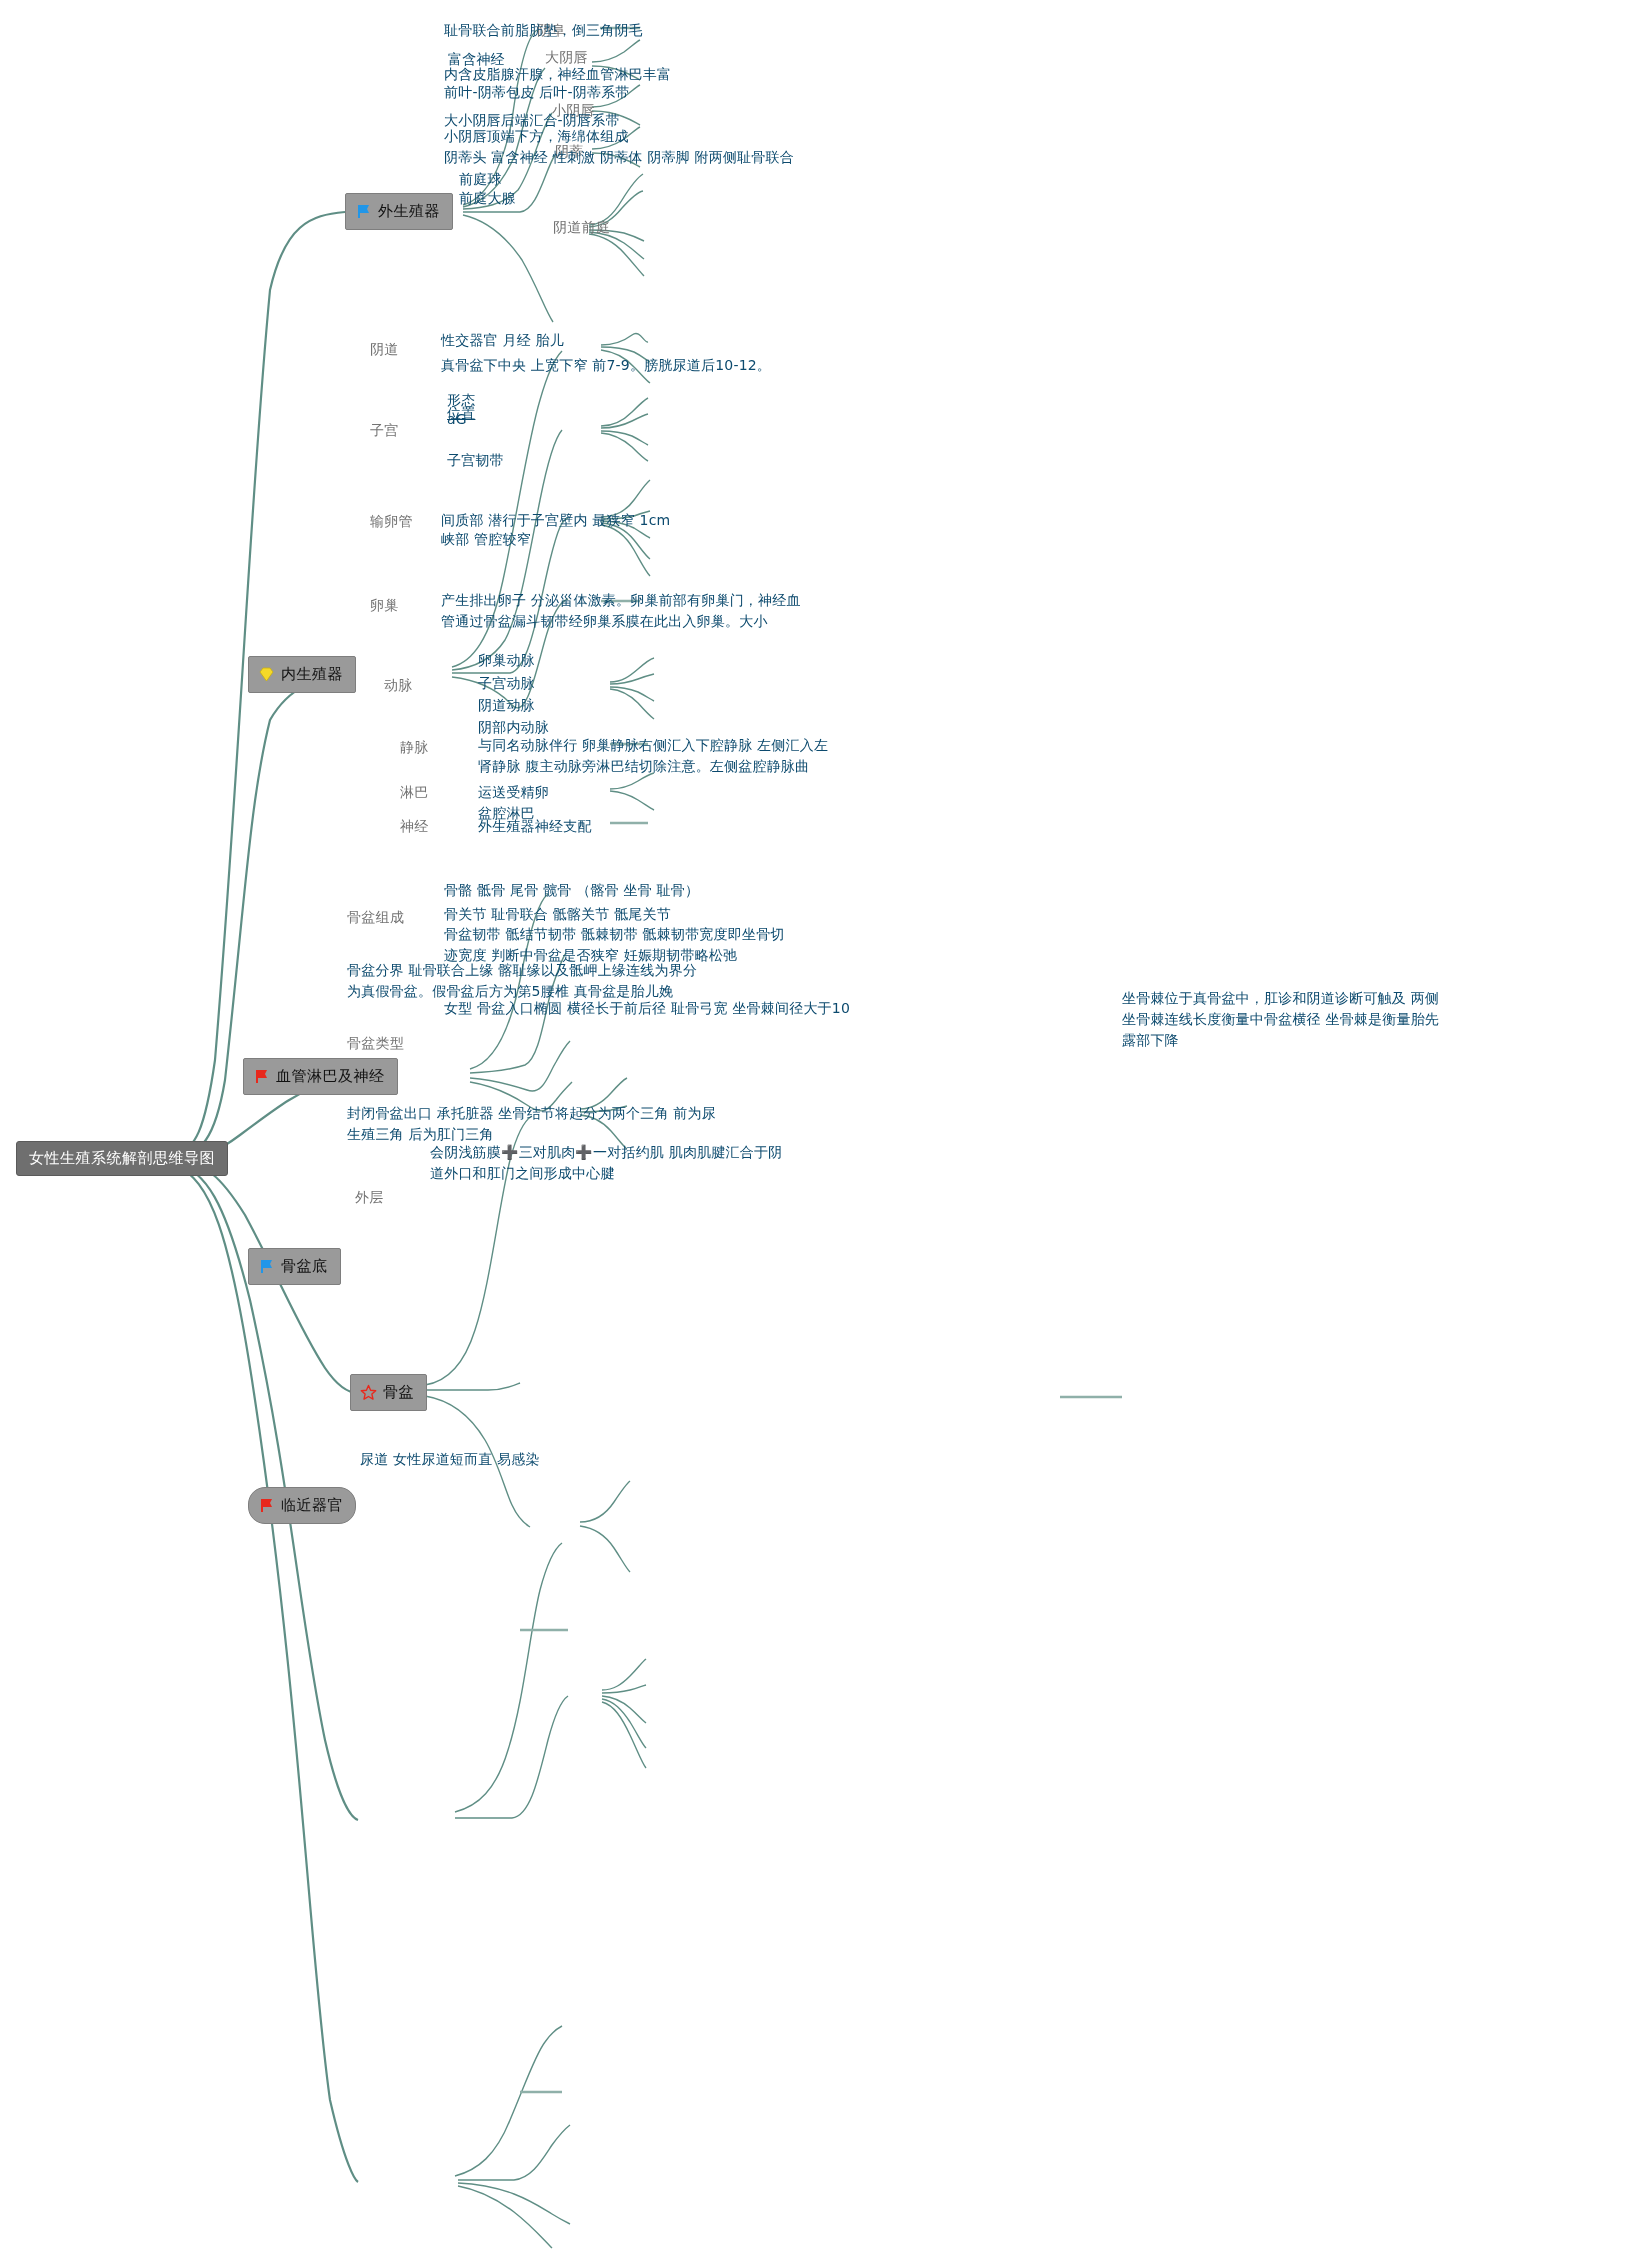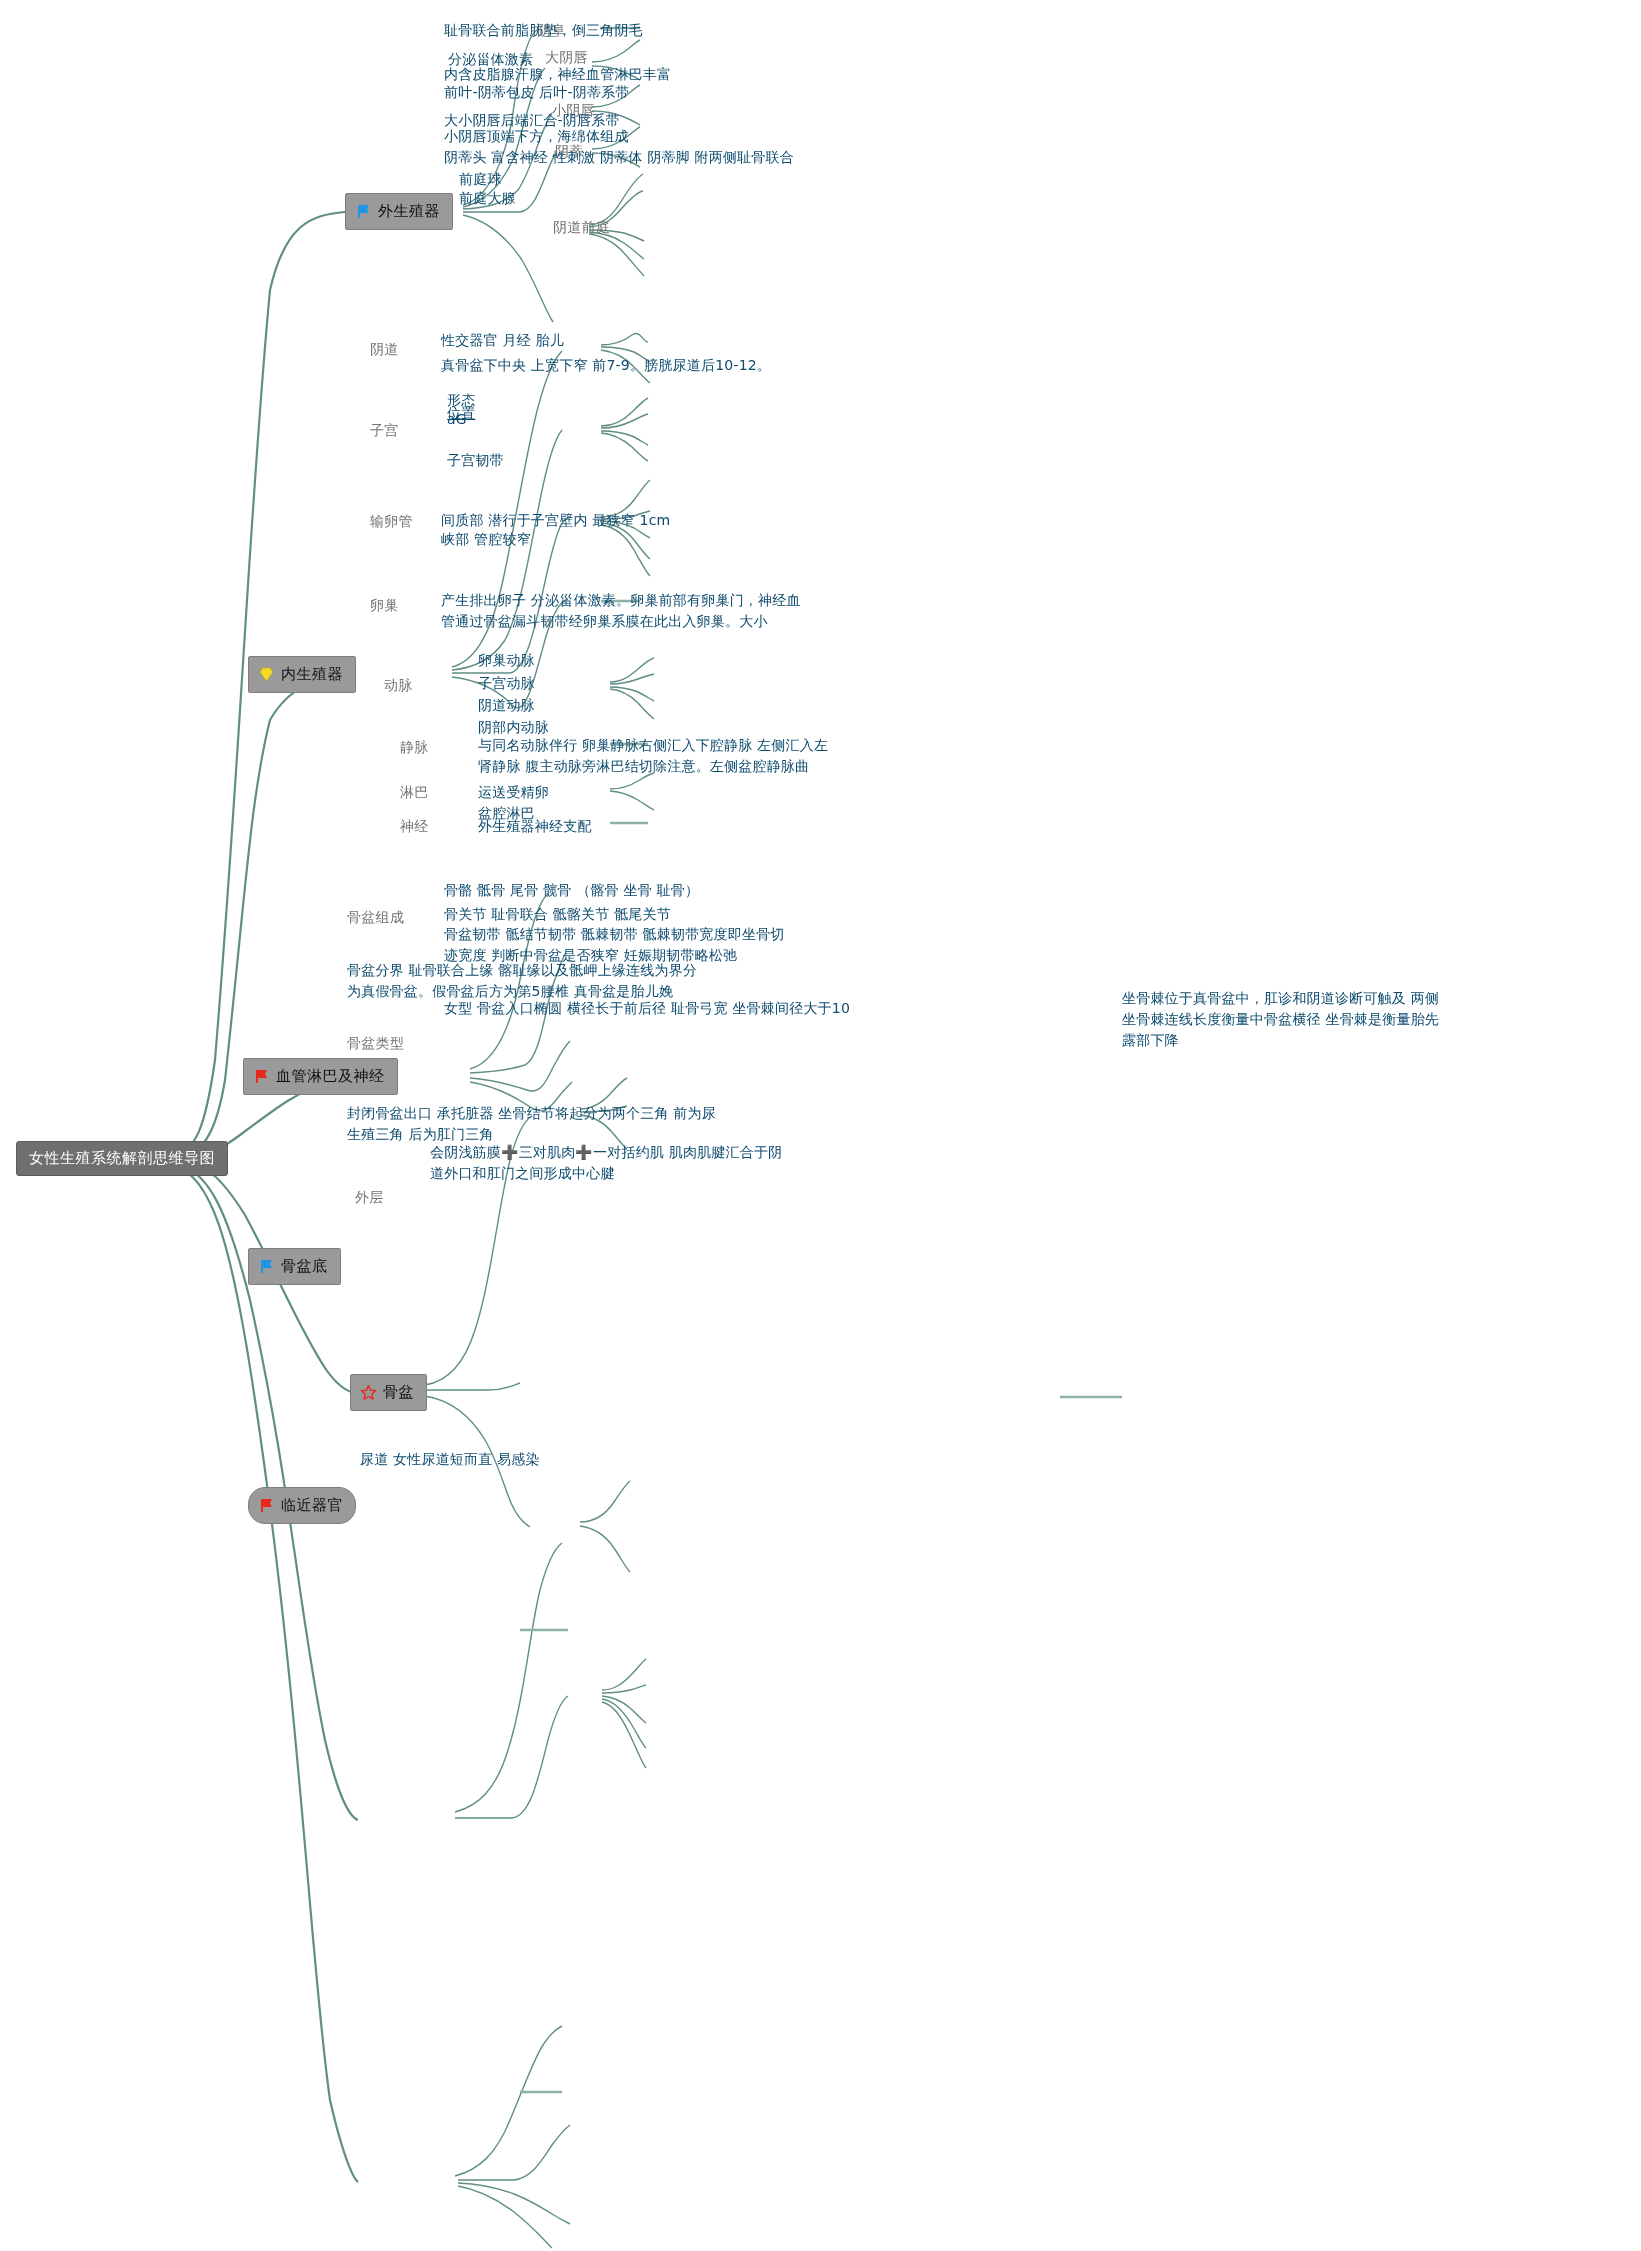--- a/index.html
+++ b/index.html
@@ -198,21 +198,21 @@
     <span>外生殖器</span>
   </div>
 
   <div class="topic" style="left:537px;top:21px;">阴阜</div>
   <div class="topic" style="left:545px;top:48px;">大阴唇</div>
   <div class="topic" style="left:552px;top:101px;">小阴唇</div>
   <div class="topic" style="left:555px;top:142px;">阴蒂</div>
   <div class="topic" style="left:553px;top:218px;">阴道前庭</div>
 
   <div class="leaf nowrap" style="left:444px;top:20px;width:600px;">耻骨联合前脂肪垫，倒三角阴毛</div>
-  <div class="leaf nowrap" style="left:448px;top:49px;width:600px;">分泌甾体激素</div>
+  <div class="leaf nowrap" style="left:448px;top:49px;width:600px;">富含神经</div>
   <div class="leaf nowrap" style="left:444px;top:64px;width:600px;">内含皮脂腺汗腺，神经血管淋巴丰富</div>
   <div class="leaf nowrap" style="left:444px;top:82px;width:600px;">前叶-阴蒂包皮 后叶-阴蒂系带</div>
   <div class="leaf nowrap" style="left:444px;top:110px;width:600px;">大小阴唇后端汇合-阴唇系带</div>
   <div class="leaf nowrap" style="left:444px;top:126px;width:700px;">小阴唇顶端下方，海绵体组成</div>
   <div class="leaf nowrap" style="left:444px;top:147px;width:700px;">阴蒂头 富含神经 性刺激 阴蒂体 阴蒂脚 附两侧耻骨联合</div>
   <div class="leaf nowrap" style="left:459px;top:169px;width:400px;">前庭球</div>
   <div class="leaf nowrap" style="left:459px;top:188px;width:400px;">前庭大腺</div>
 
   <div class="branch-node" style="left:248px;top:656px;">
     <span class="bicon">

